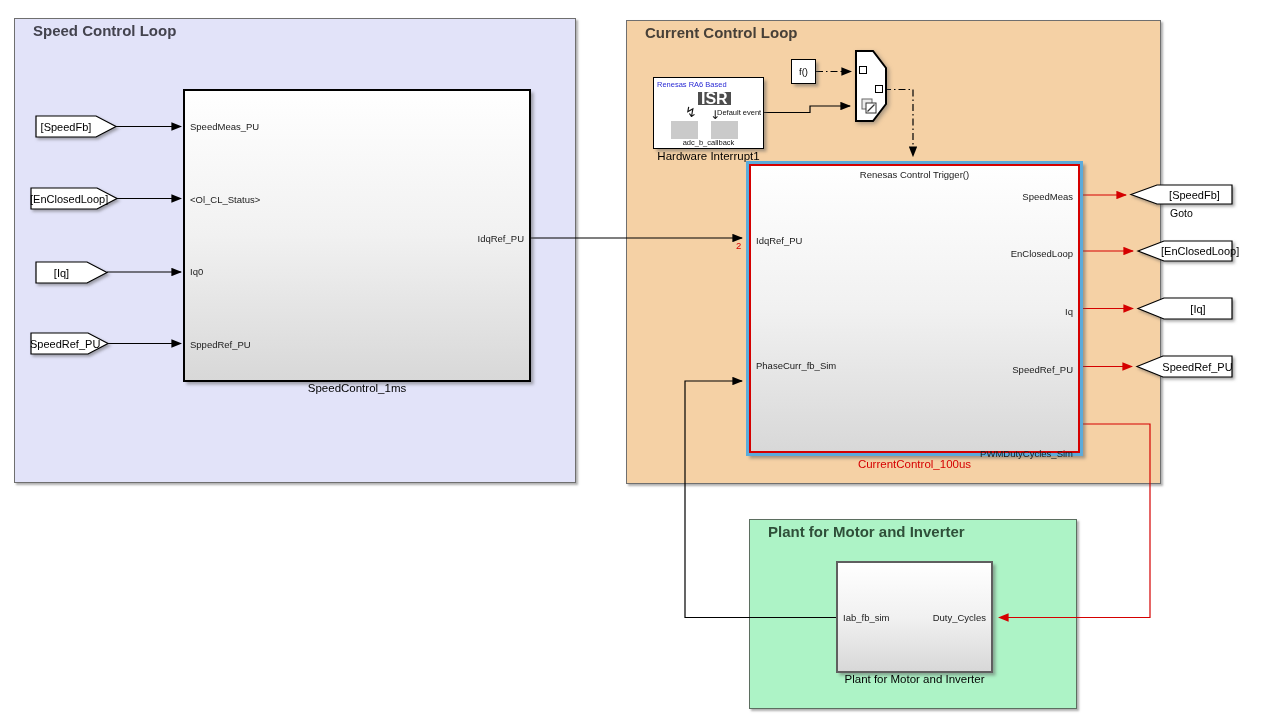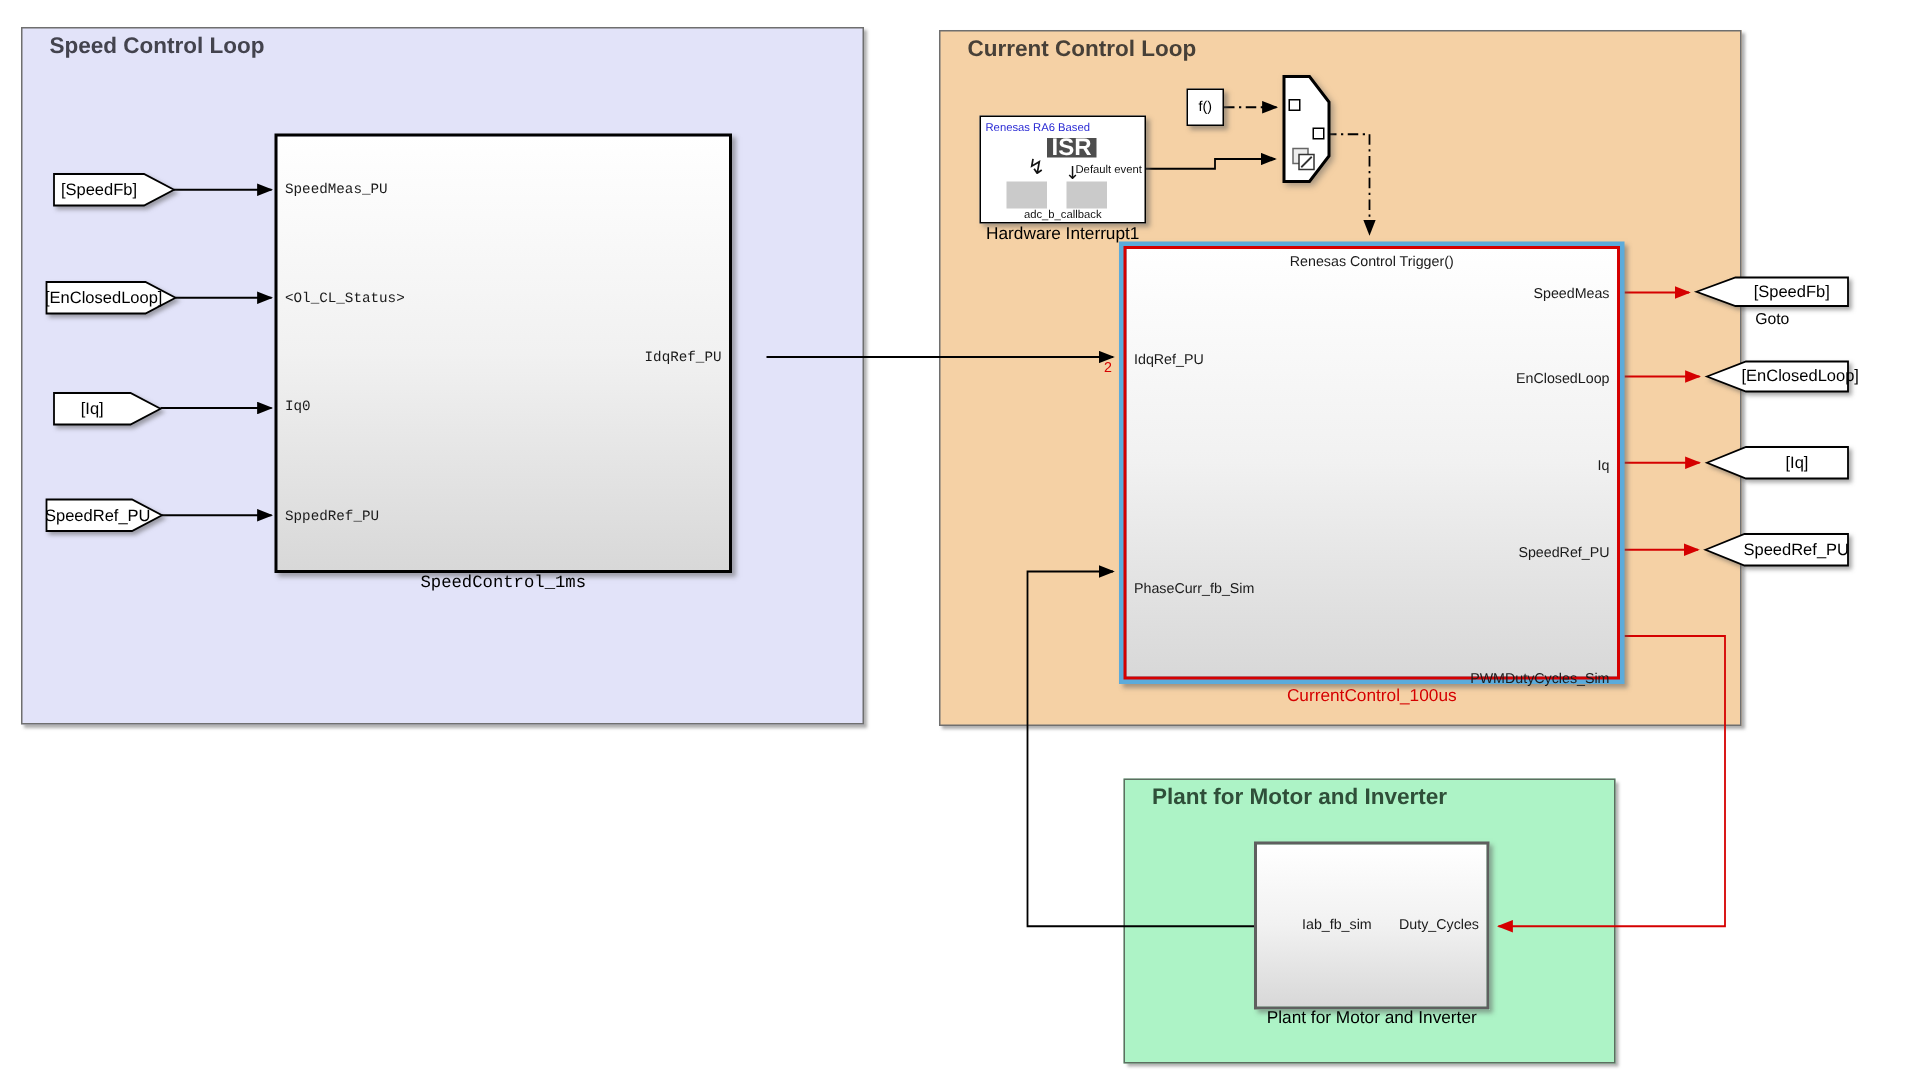--- a/index.html
+++ b/index.html
@@ -18,21 +18,21 @@
   
   .block{position:absolute;box-sizing:border-box;
          background:linear-gradient(180deg,#ffffff 0%,#f1f1f1 50%,#d8d8d8 100%);
          box-shadow:2.5px 2.5px 3px rgba(90,90,90,.5);}
   .port{position:absolute;font-size:9.5px;color:#1a1a1a;white-space:nowrap;transform:translateY(-50%);}
   .port.l{left:5px;}
   .port.r{right:5px;text-align:right;}
   .block-label{position:absolute;top:100%;margin-top:2px;left:50%;transform:translateX(-50%);
                font-size:11.5px;color:#000;white-space:nowrap;}
   
-  #blk-speed{left:183px;top:89px;width:305px;height:293px;border:2px solid #000;font-family:Liberation Mono, monospace;}
+  #blk-speed{left:183px;top:89px;width:348px;height:293px;border:2px solid #000;}
   
   #blk-current{position:absolute;left:746px;top:161px;width:337px;height:295px;background:#5BABDB;
                box-shadow:2.5px 2.5px 3px rgba(90,90,90,.5);}
   #blk-current-inner{position:absolute;left:3px;top:3px;right:3px;bottom:3px;box-sizing:border-box;
                border:2px solid #D50000;
                background:linear-gradient(180deg,#ffffff 0%,#f1f1f1 50%,#d8d8d8 100%);}
   #blk-current .block-label{color:#D50000;}
   .trigger-port{position:absolute;top:3px;left:0;width:100%;text-align:center;
                 font-size:9.5px;color:#1a1a1a;}
   #sig-width-2{position:absolute;left:736px;top:240px;color:#D50000;font-size:9.5px;}
@@ -170,21 +170,21 @@
       <rect x="10" y="52" width="10" height="10" fill="#ececec" stroke="#666"></rect>
       <rect x="14" y="56" width="10" height="10" fill="#fff" stroke="#333"></rect>
       <line x1="15.5" y1="64.5" x2="22.5" y2="57.5" stroke="#333" stroke-width="1.2"></line>
     </g>
   </svg>
 
   <div id="blk-current">
     <div id="blk-current-inner">
       <div class="trigger-port">Renesas Control Trigger()</div>
       <div class="port l" style="top:74px;">IdqRef_PU</div>
-      <div class="port l" style="top:227px;">PhaseCurr_fb_Sim</div>
+      <div class="port l" style="top:199px;">PhaseCurr_fb_Sim</div>
       <div class="port r" style="top:30px;">SpeedMeas</div>
       <div class="port r" style="top:87px;">EnClosedLoop</div>
       <div class="port r" style="top:145px;">Iq</div>
       <div class="port r" style="top:203px;">SpeedRef_PU</div>
       <div class="port r" style="top:260px;margin-top:27px;">PWMDutyCycles_Sim</div>
     </div>
     <div class="block-label">CurrentControl_100us</div>
   </div>
   <div id="sig-width-2">2</div>
 
@@ -208,18 +208,18 @@
     <span style="left:26px;width:70px;">[Iq]</span>
   </div>
   <div class="tag" style="left:1136px;top:355px;width:97px;height:23px;">
     <svg width="97" height="23">
         <polygon points="1,11.5 27,1 96,1 96,22 27,22" fill="#fff" stroke="#000" stroke-width="1.2"></polygon>
       </svg>
     <span style="left:26px;width:71px;">SpeedRef_PU</span>
   </div>
 
   <div class="block" id="blk-plant">
-    <div class="port l" style="top:54px;margin-left:25px;">Iab_fb_sim</div>
+    <div class="port l" style="top:54px;">Iab_fb_sim</div>
     <div class="port r" style="top:54px;">Duty_Cycles</div>
     <div class="block-label">Plant for Motor and Inverter</div>
   </div>
 
 </div>
 
 </body></html>

